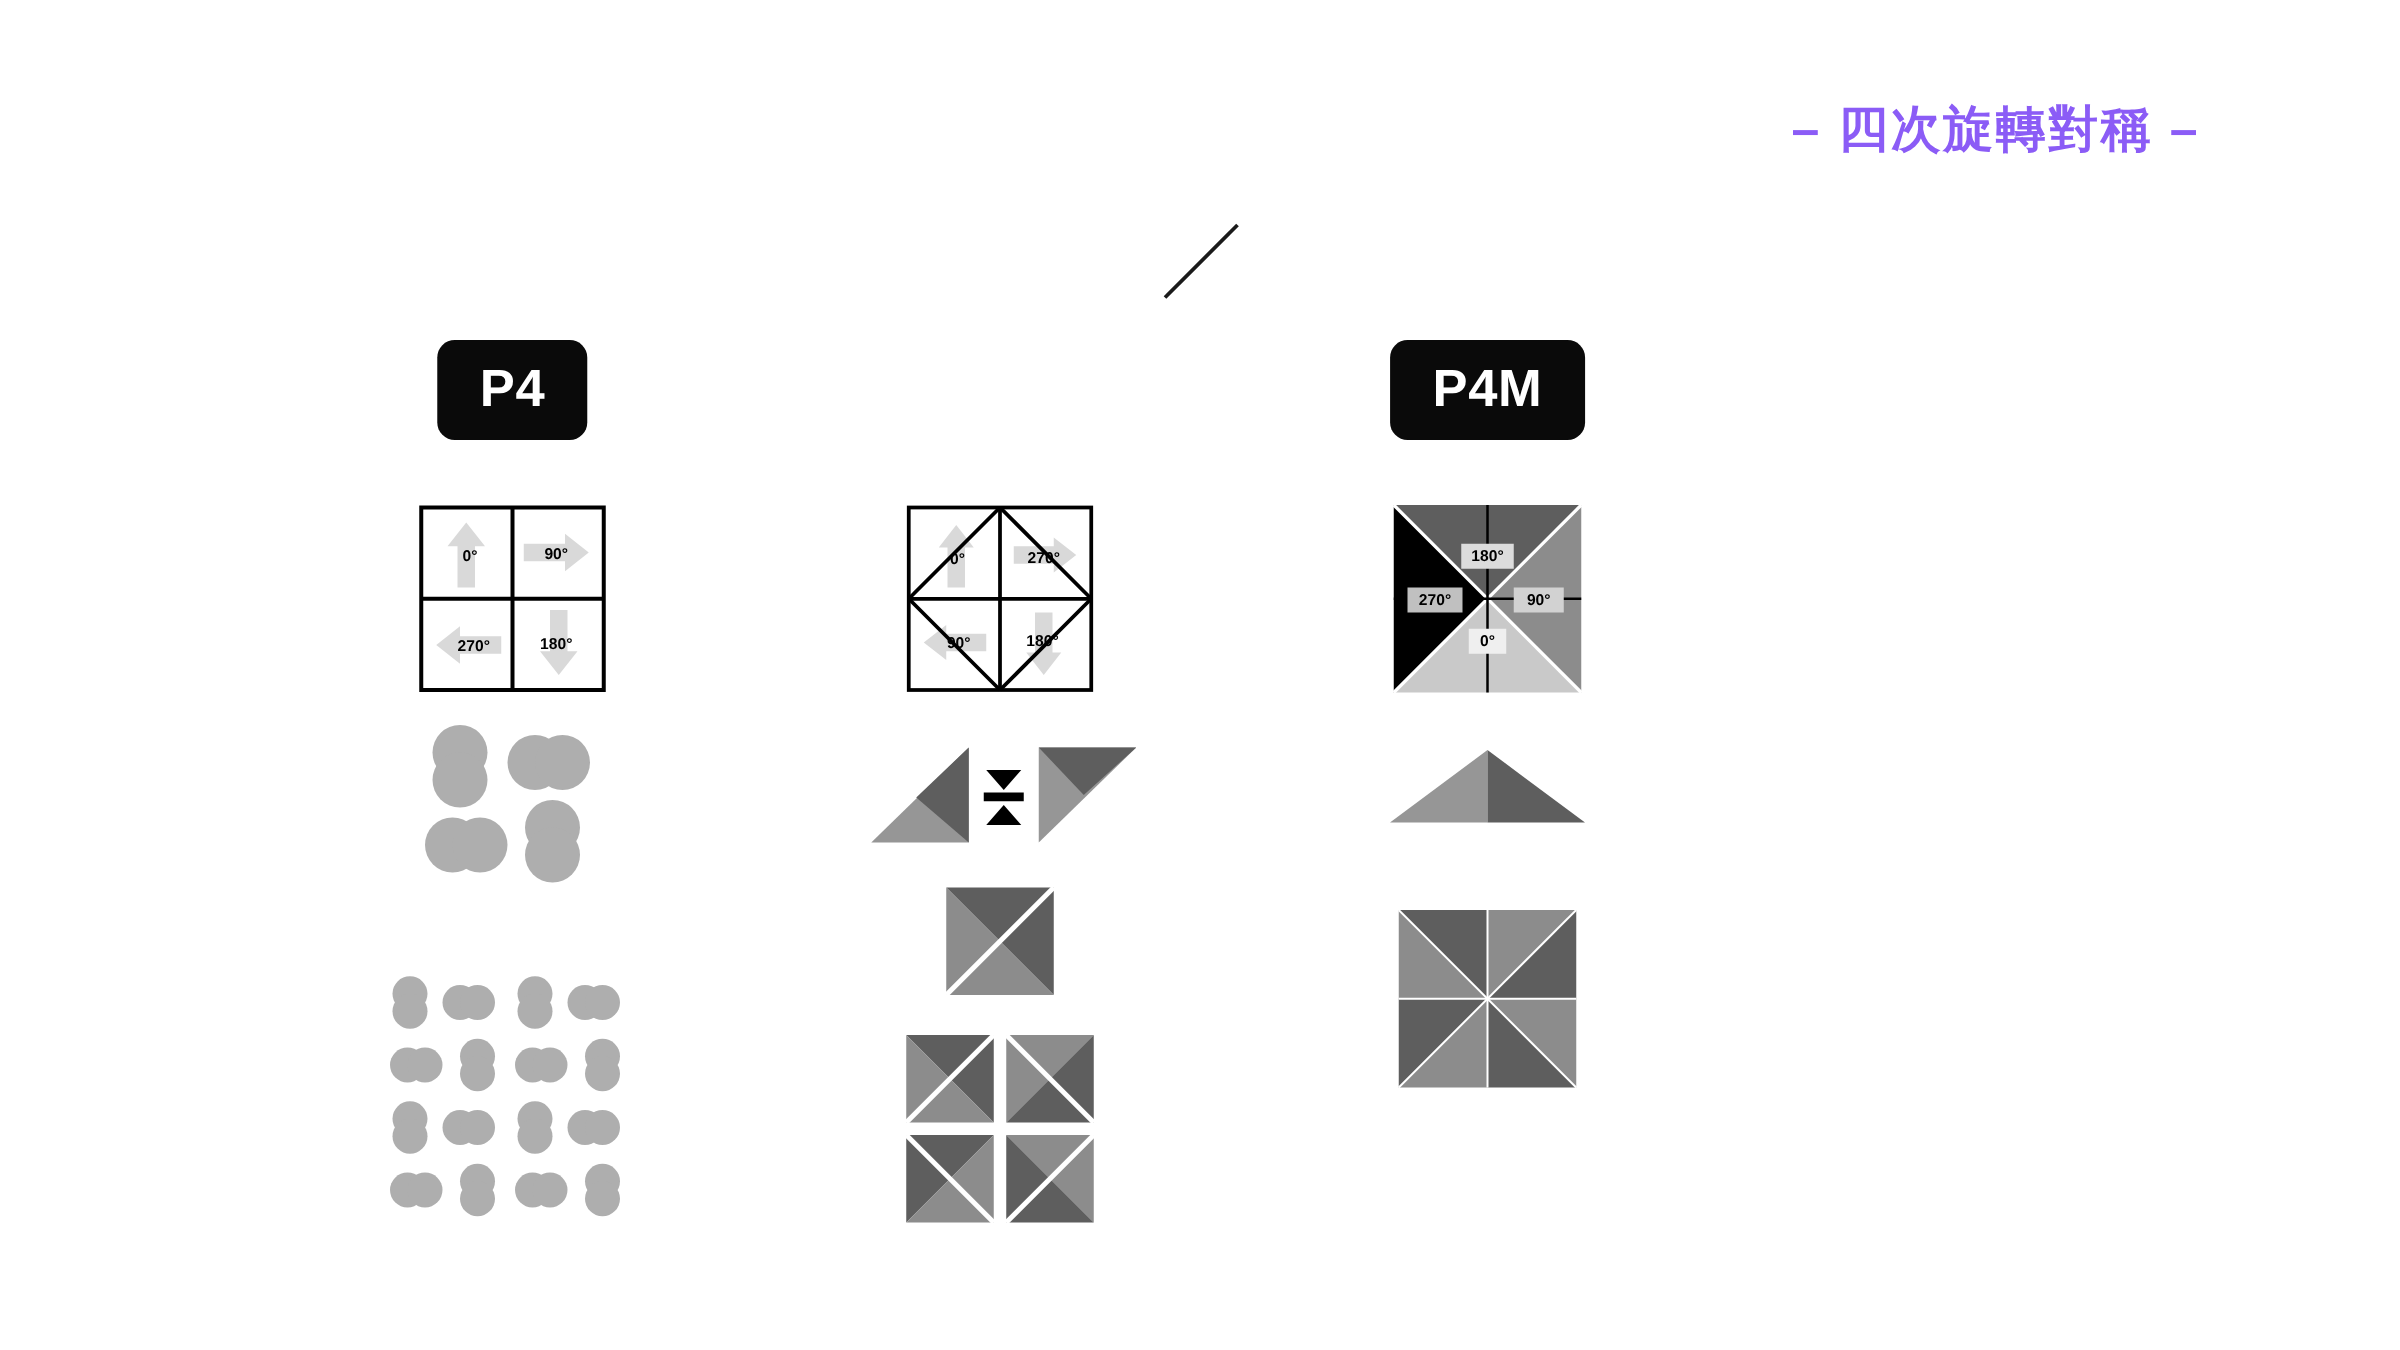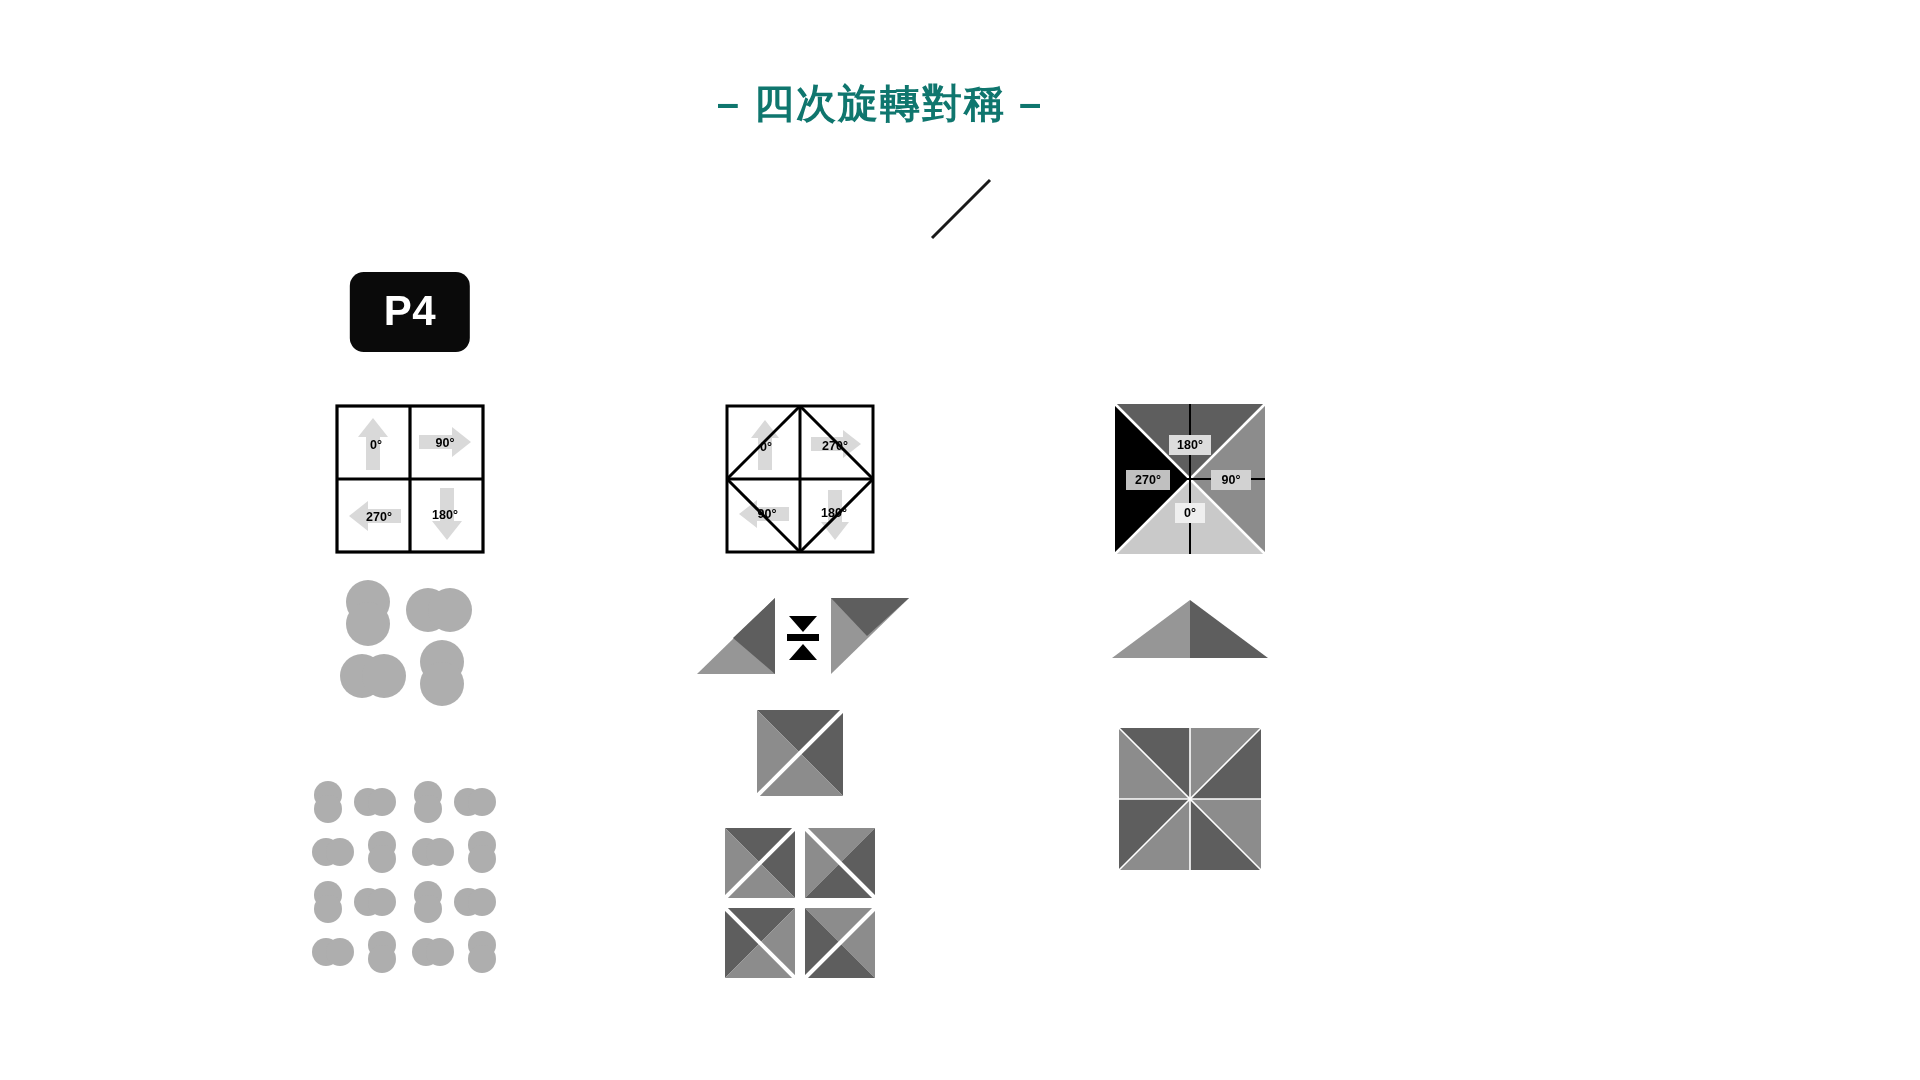--- a/index.html
+++ b/index.html
@@ -14,24 +14,24 @@
     font-family: "Liberation Sans", "DejaVu Sans", sans-serif;
     overflow: hidden;
   }
 
   
   .page-title {
     position: absolute;
     top: 76px;
     left: 0;
     width: 1760px;
-    text-align: center;
+    text-align: right;
     font-size: 40px;
     font-weight: 700;
-    color: #0f766e;
+    color: #8b5cf6;
     letter-spacing: 2px;
     white-space: nowrap;
   }
 
   
   .pointer-line {
     position: absolute;
     left: 930px;
     top: 178px;
     width: 62px;
@@ -320,20 +320,21 @@
         <polygon points="0,0 35,35 0,70" fill="#5e5e5e"></polygon>
         <polygon points="0,70 35,35 70,70" fill="#5e5e5e"></polygon>
         <line x1="0" y1="70" x2="70" y2="0" stroke="#ffffff" stroke-width="4"></line>
       </g>
     </svg>
   </div>
 </div>
 
 <div class="column" id="col-p4m">
 
+  <div class="badge">P4M</div>
 
   <div class="rot-diagram">
     <svg width="150" height="150" viewBox="0 0 150 150">
 
       <polygon points="0,0 75,0 75,75" fill="#5e5e5e"></polygon>
       <polygon points="75,0 150,0 75,75" fill="#5e5e5e"></polygon>
       <polygon points="0,0 0,75 75,75" fill="#000000"></polygon>
       <polygon points="0,75 0,150 75,75" fill="#000000"></polygon>
       <polygon points="150,0 150,75 75,75" fill="#8c8c8c"></polygon>
       <polygon points="150,75 150,150 75,75" fill="#8c8c8c"></polygon>

